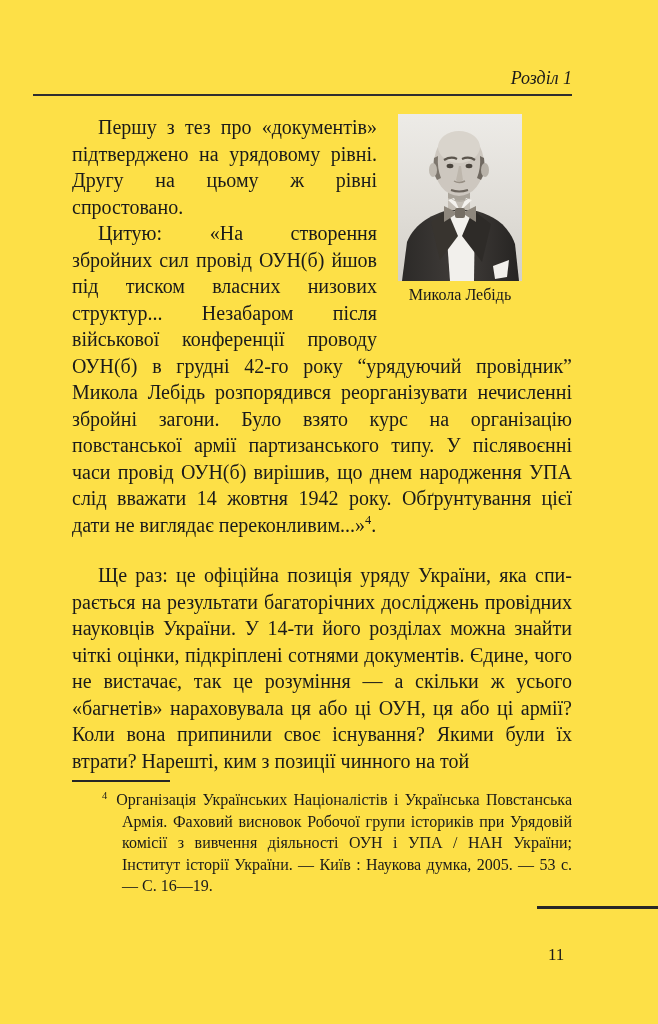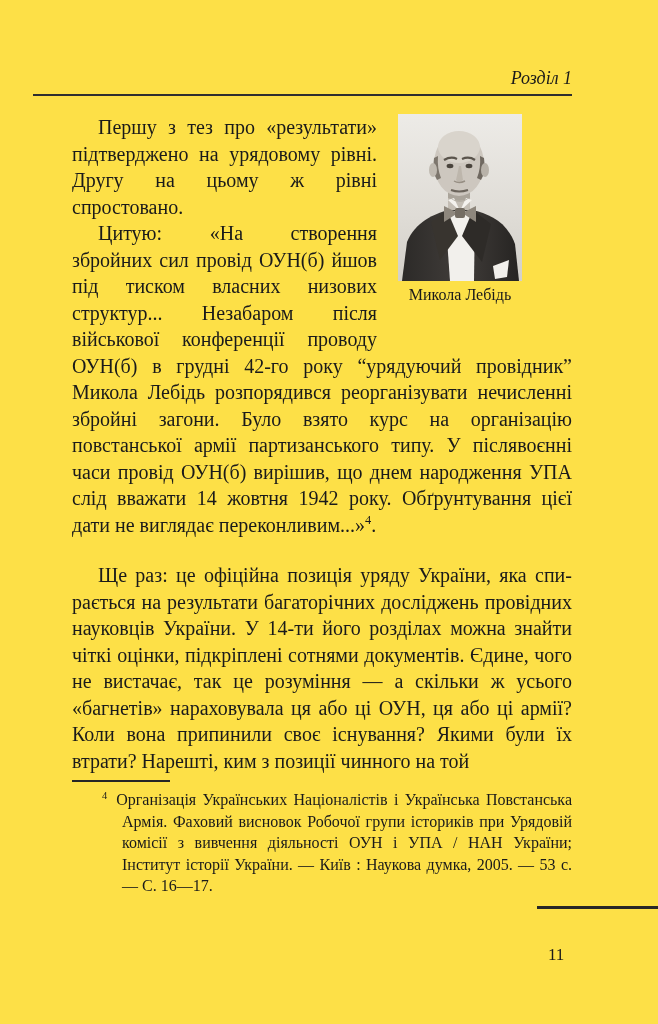--- a/index.html
+++ b/index.html
@@ -164,29 +164,29 @@
           <path d="M53,76 q8,3 17,0" stroke="#6b645b" stroke-width="2" fill="none"></path>
 
           <path d="M52,84 q9,5 19,0 q-9,8 -19,0" fill="#b3ada3"></path>
 
           <polygon points="95,152 111,146 109,163 97,165" fill="#f1efeb"></polygon>
         </svg>
         <figcaption class="photo-caption">Микола Лебідь</figcaption>
       </figure>
     </div>
 
-    <p class="para-1">Першу з тез про «результати» під­тверджено на урядовому рівні. Другу на цьому ж рівні спростовано.</p>
+    <p class="para-1">Першу з тез про «документів» під­тверджено на урядовому рівні. Другу на цьому ж рівні спростовано.</p>
 
     <p class="para-2"><span>Цитую: «На створення збройних сил провід ОУН(б) йшов під тиском власних низових структур... Незабаром після військової конференції проводу ОУН(б) в грудні 42-го року “урядуючий провідник” Микола Лебідь розпоря­дився реорганізувати нечисленні збройні загони. Було взято курс на організацію повстанської армії партизан­ського типу. У післявоєнні часи провід ОУН(б) вирішив, що днем народження УПА слід вважати 14 жовтня 1942 року. Обґрунтування цієї дати не виглядає переконли­вим...»</span><sup class="fn-ref">4</sup><span>.</span></p>
 
     <p class="para-3">Ще раз: це офіційна позиція уряду України, яка спи­рається на результати багаторічних досліджень про­відних науковців України. У 14-ти його розділах можна знайти чіткі оцінки, підкріплені сотнями документів. Єдине, чого не вистачає, так це розуміння — а скільки ж усього «багнетів» нараховувала ця або ці ОУН, ця або ці армії? Коли вона припинили своє існування? Якими були їх втрати? Нарешті, ким з позиції чинного на той</p>
 
     <div class="footnote-block">
       <div class="footnote-rule"></div>
-      <p class="footnote-text"><sup>4</sup><span>Організація Українських Націоналістів і Українська Пов­станська Армія. Фаховий висновок Робочої групи істори­ків при Урядовій комісії з вивчення діяльності ОУН і УПА / НАН України; Інститут історії України. — Київ : Наукова думка, 2005. — 53 с. — С. 16—17.</span></p>
+      <p class="footnote-text"><sup>4</sup><span>Організація Українських Націоналістів і Українська Пов­станська Армія. Фаховий висновок Робочої групи істори­ків при Урядовій комісії з вивчення діяльності ОУН і УПА / НАН України; Інститут історії України. — Київ : Наукова думка, 2005. — 53 с. — С. 16—19.</span></p>
     </div>
 
   </div>
 
   <div class="footer-bar"></div>
   <div class="page-number">11</div>
 
 </div>
 
 </body></html>

